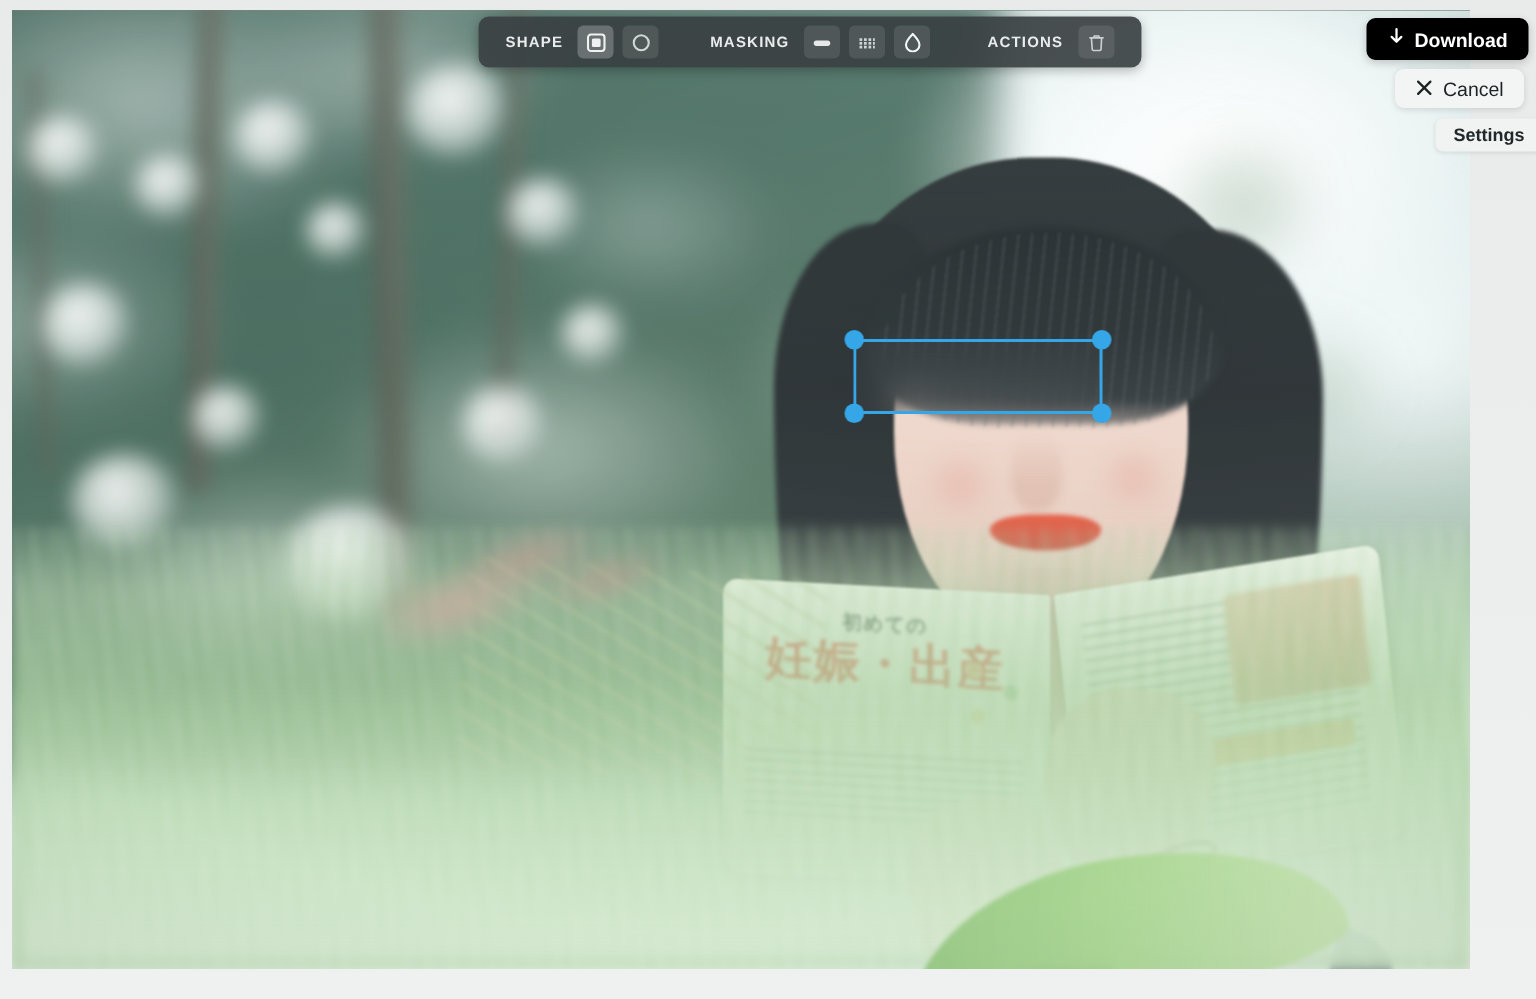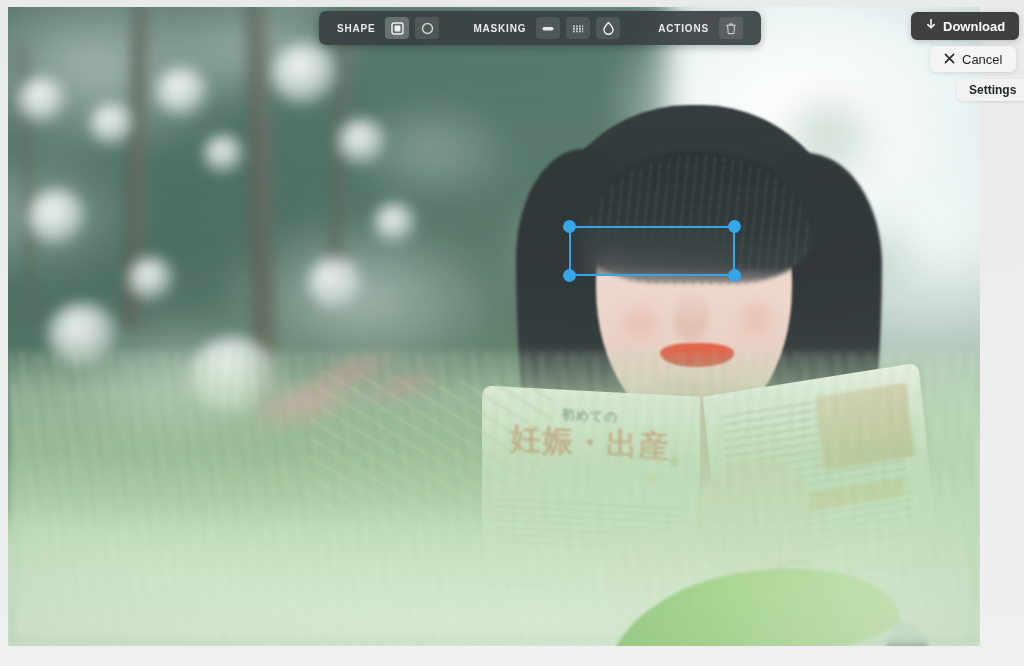--- a/index.html
+++ b/index.html
@@ -432,21 +432,21 @@
   .tb-btn.active { background:rgba(255,255,255,.24); }
   .tb-btn svg { display:block; }
 
   
   .download-btn {
     position:absolute;
     left:911px; top:12px;
     height:28px;
     display:flex; align-items:center; gap:6px;
     padding:1px 14px;
-    background:#404040;
+    background:#000000;
     color:#ffffff;
     font-size:13px; font-weight:600;
     border-radius:6px;
     box-shadow:0 2px 6px rgba(0,0,0,.18);
     cursor:pointer;
     white-space:nowrap;
     text-align:center;
   }
   .cancel-btn {
     position:absolute;

